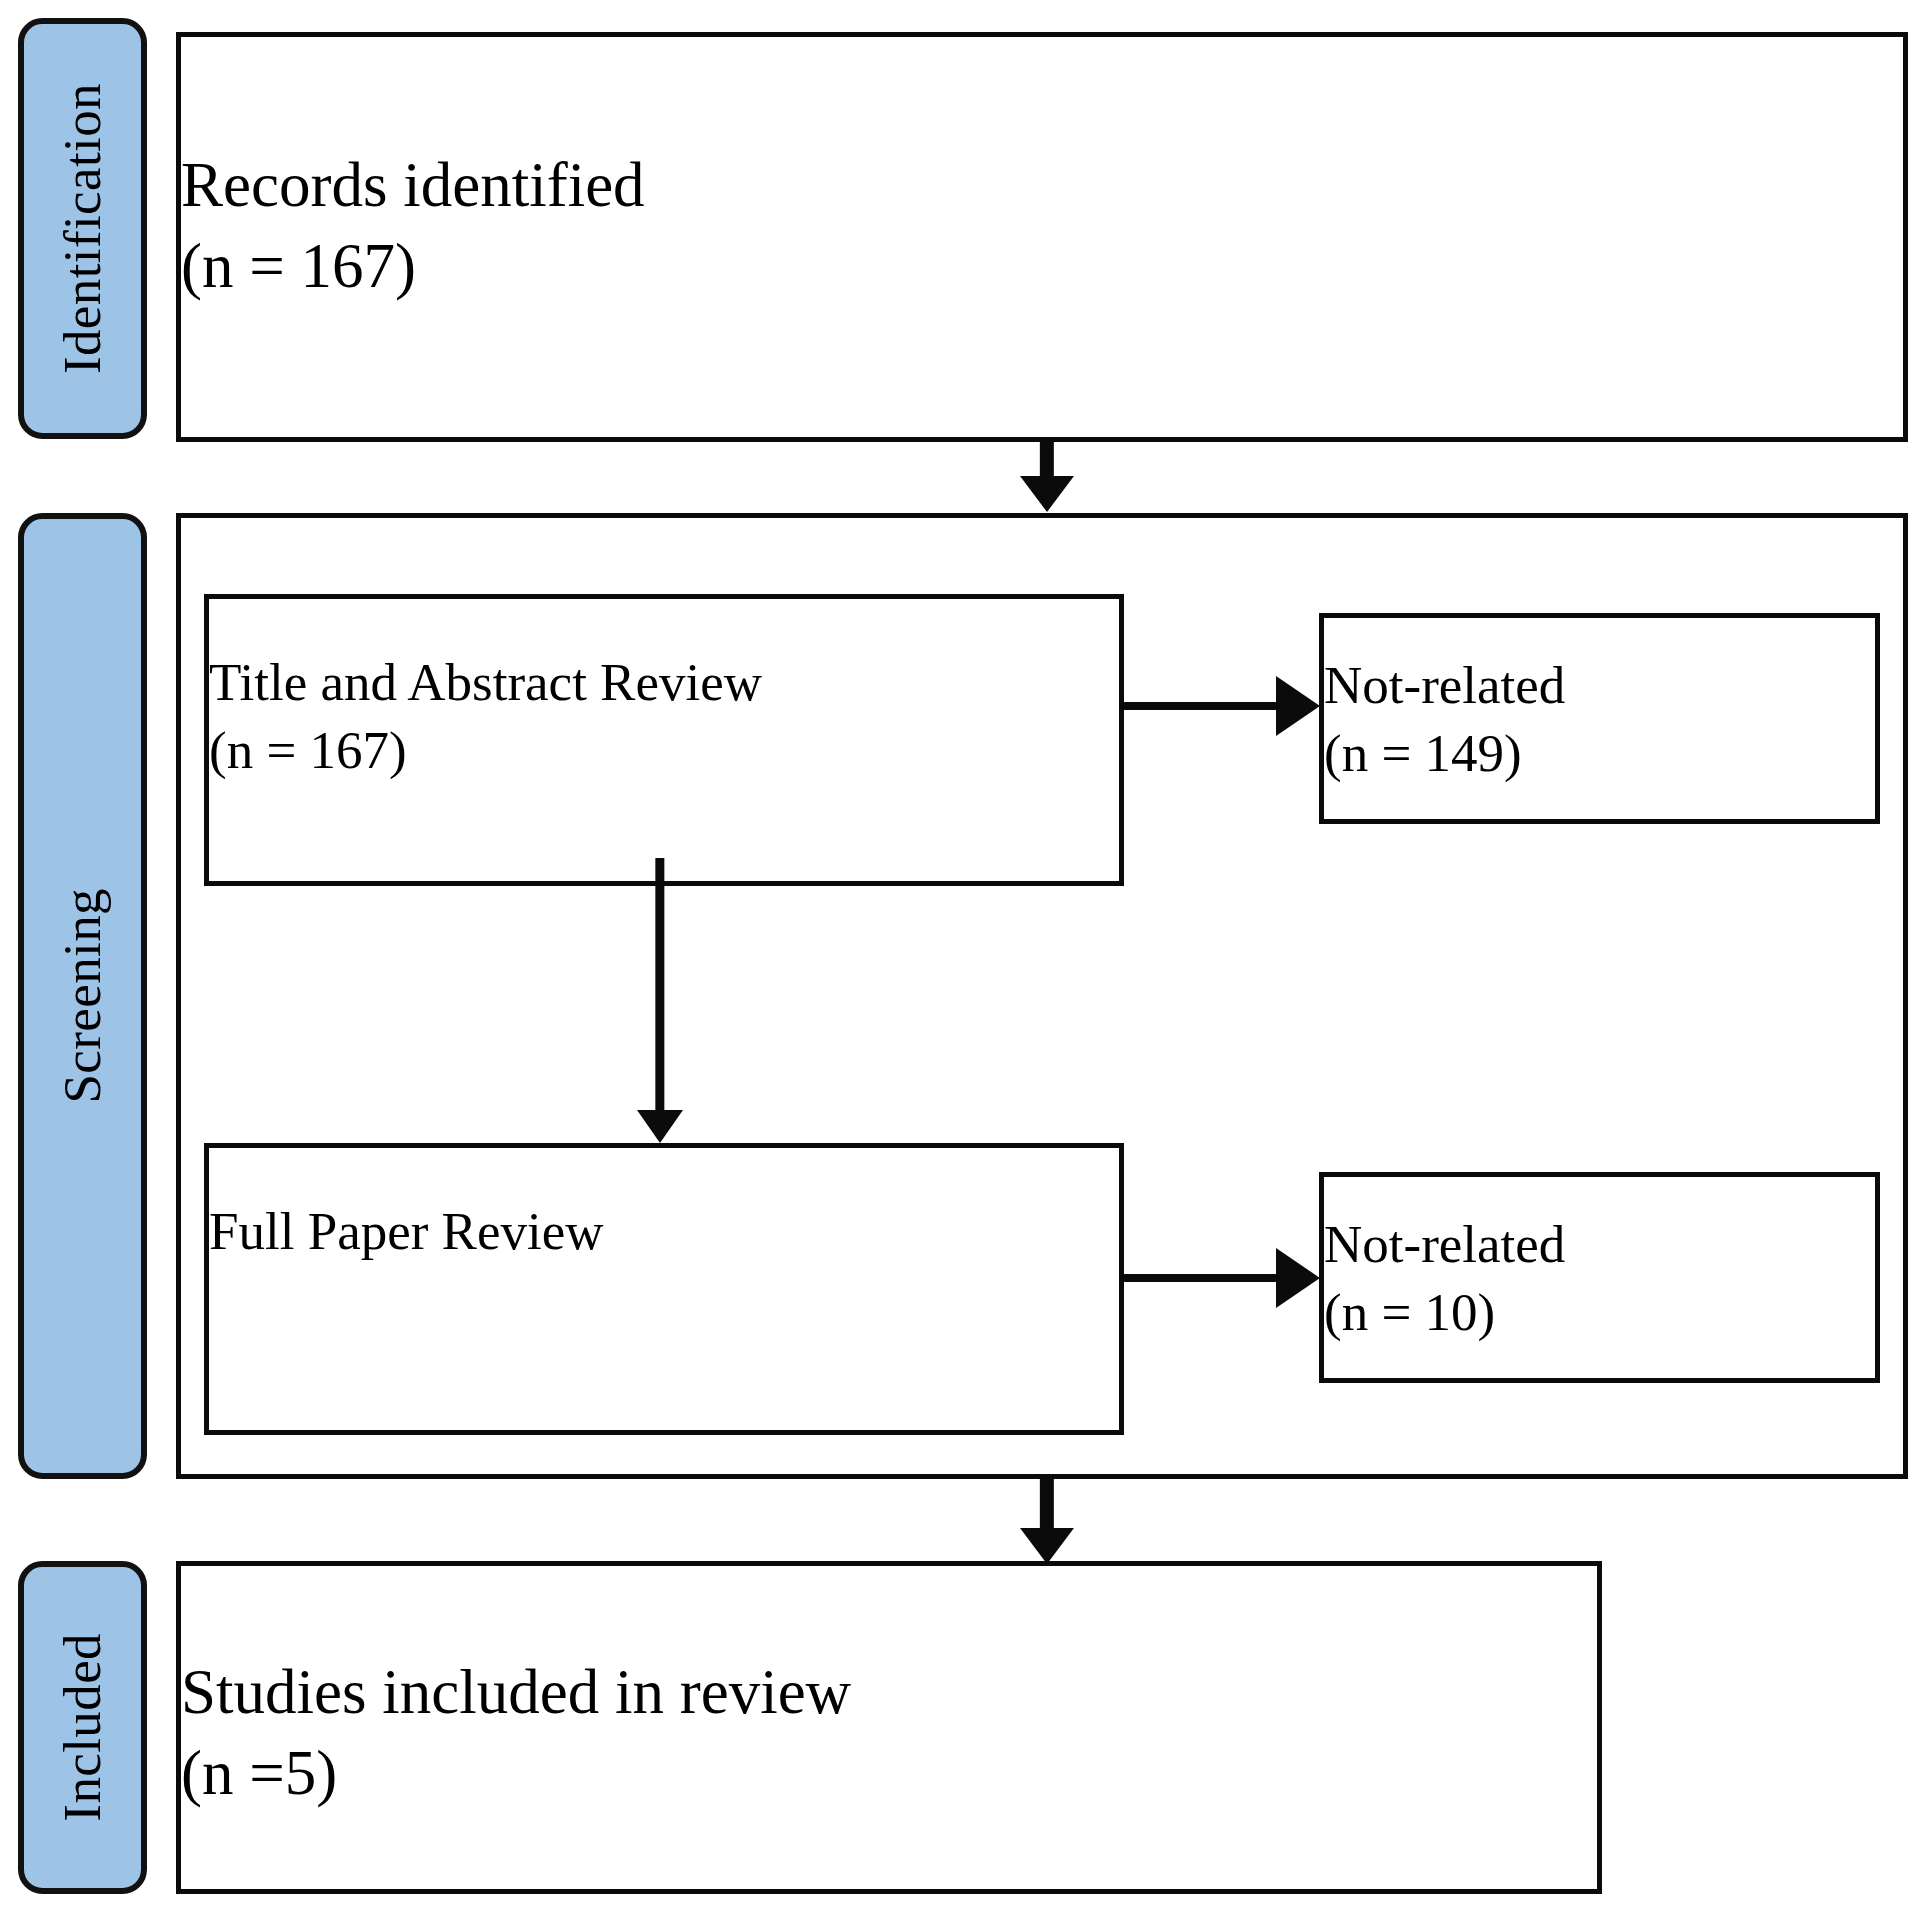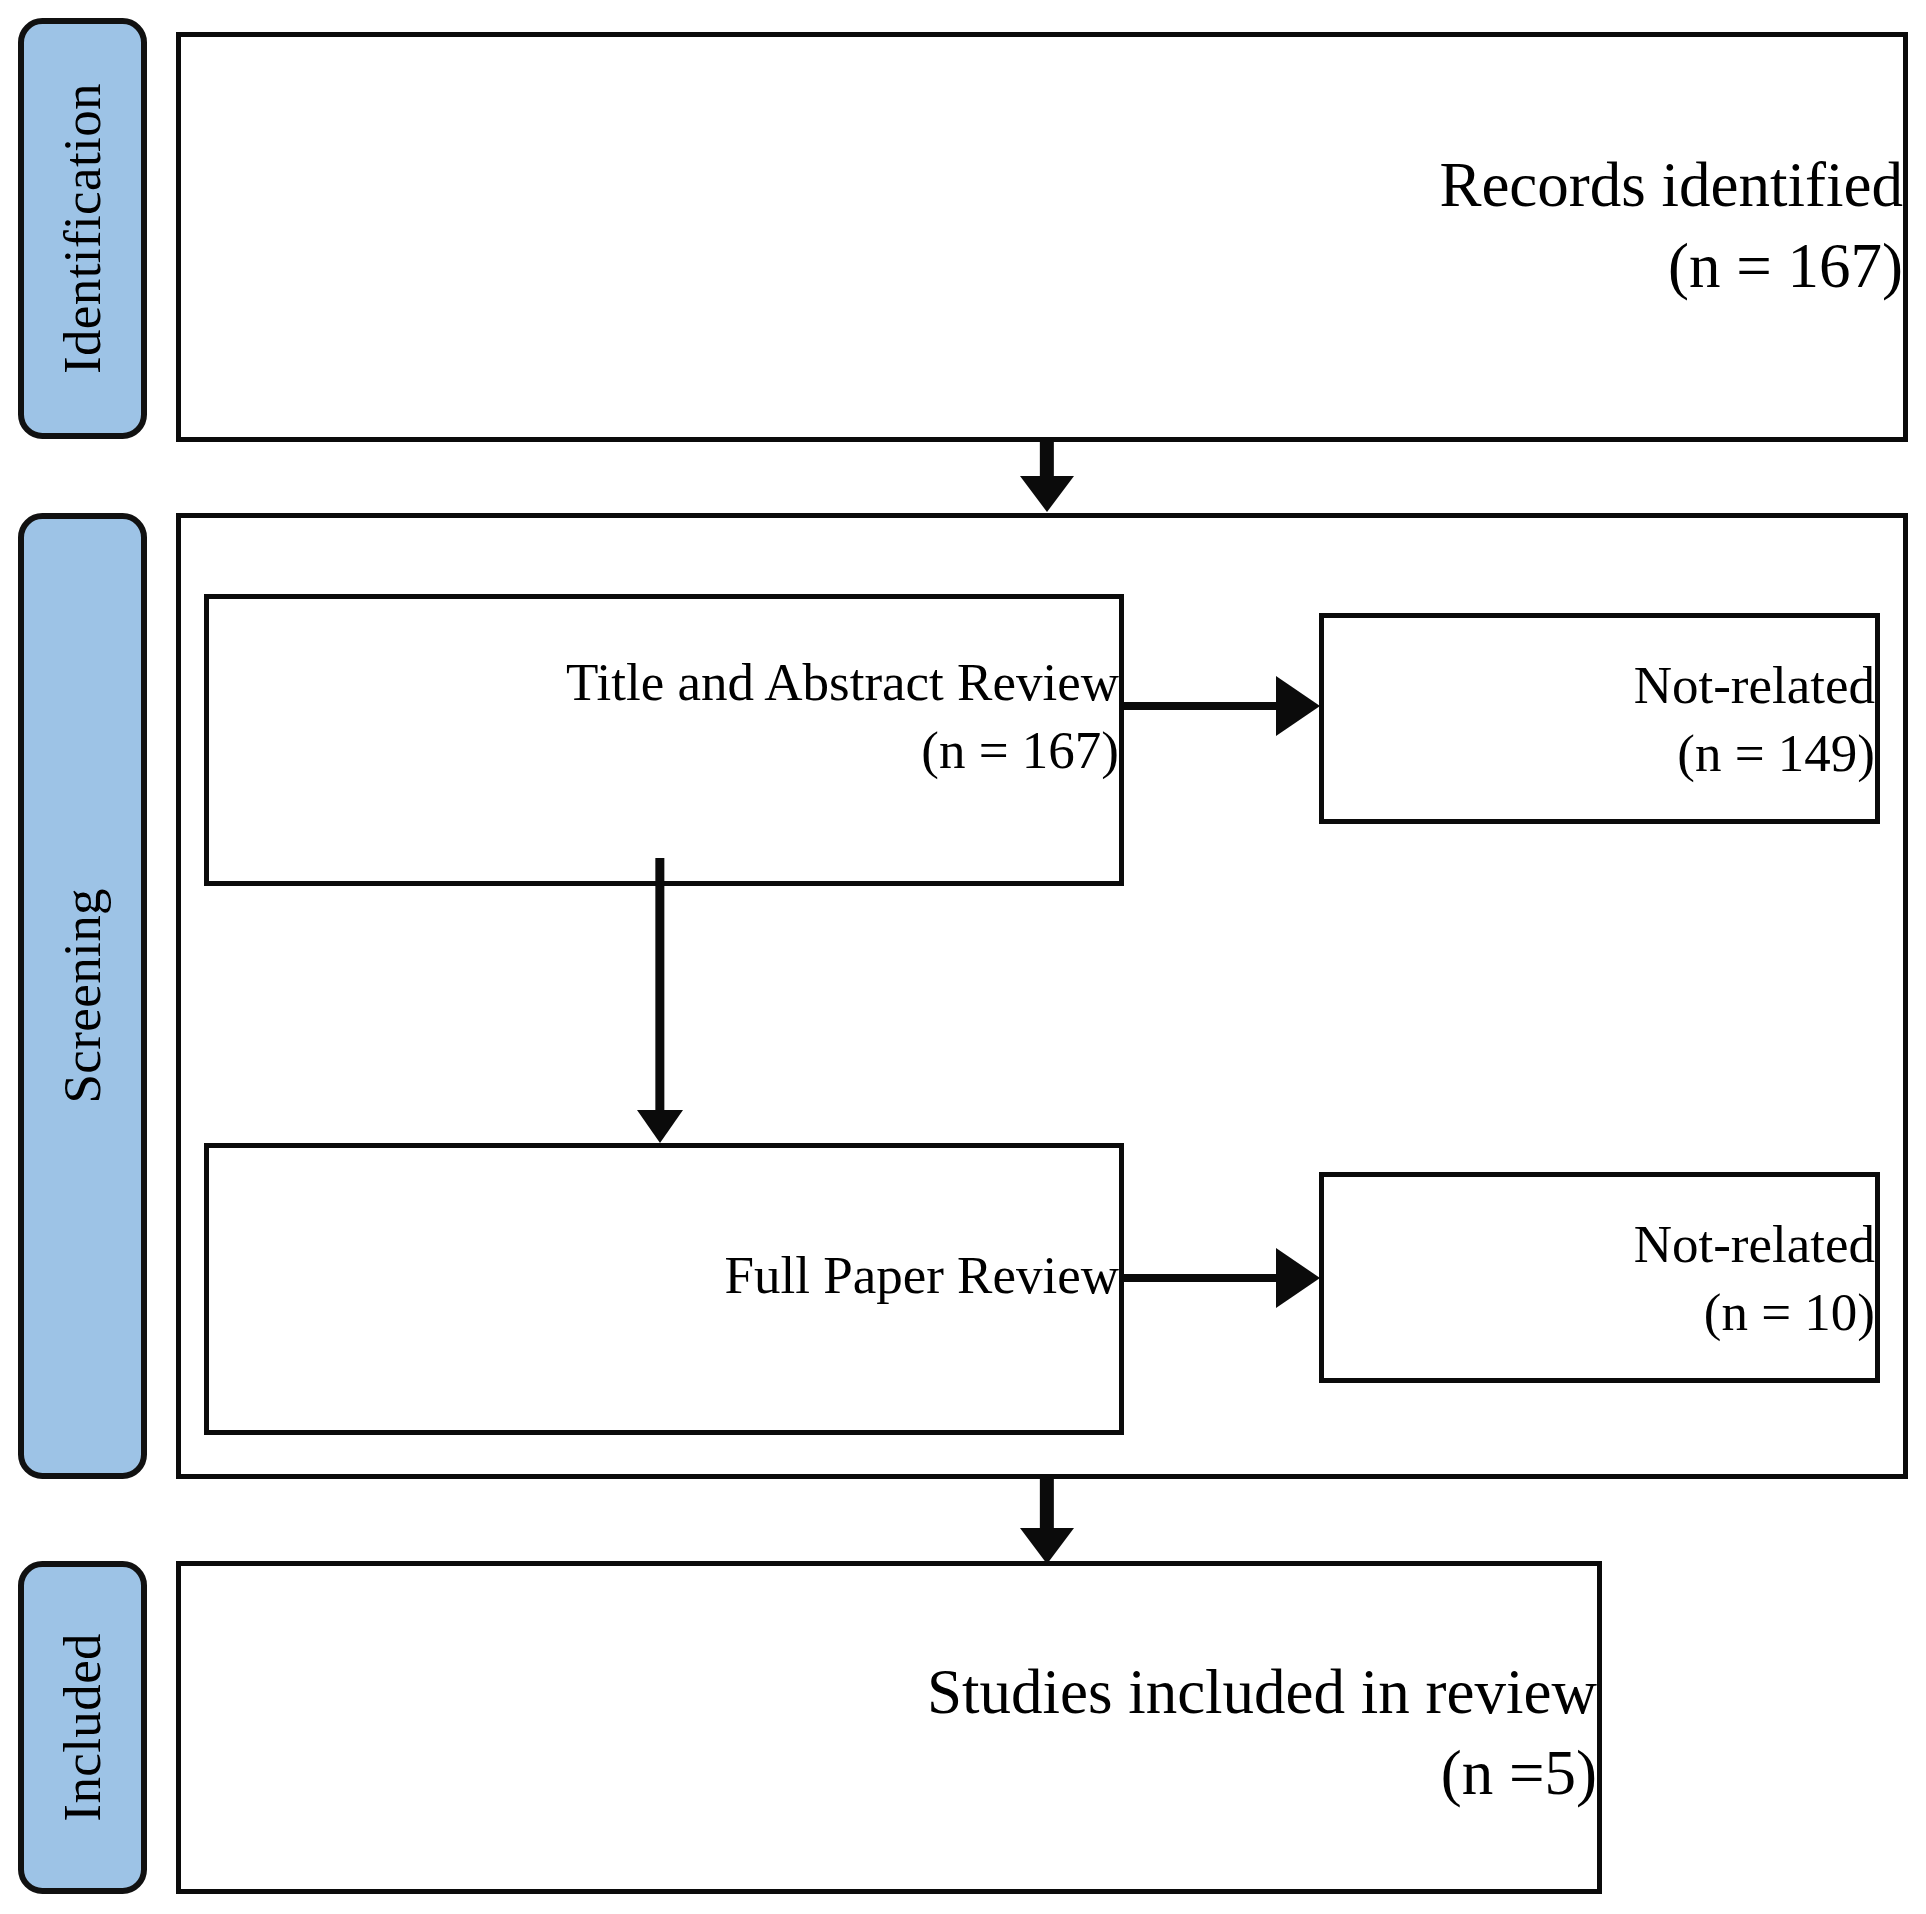--- a/index.html
+++ b/index.html
@@ -71,21 +71,21 @@
   #box-title-abstract { left: 204px;  top: 566px;  width: 920px; height: 292px; padding-top: 50px; margin-top: 28px; }
   #box-not-related-1  { left: 1319px; top: 613px;  width: 561px;  height: 211px; padding-top: 34px; }
   #box-full-paper     { left: 204px;  top: 1143px; width: 920px; height: 292px; padding-top: 50px; }
   #box-not-related-2  { left: 1319px; top: 1172px; width: 561px;  height: 211px; padding-top: 34px; }
 
   
   .box-text {
     position: absolute;
     left: 0;
     right: 0;
-    text-align: right;
+    text-align: left;
     line-height: 1.28;
   }
   .box-text .line {
     display: block;
     white-space: nowrap;
   }
 
   #text-records-identified { top: 108px; font-size: 63px; }
   #text-studies-included   { top: 86px; font-size: 63px; }
 
@@ -193,21 +193,21 @@
   </div>
 
   <div class="inner-box" id="box-not-related-1">
     <div class="box-text inner-text" style="top:34px;">
       <span class="line">Not-related</span>
       <span class="line">(n = 149)</span>
     </div>
   </div>
 
   <div class="inner-box" id="box-full-paper">
-    <div class="box-text inner-text" style="top:50px;margin-top:44px;">
+    <div class="box-text inner-text" style="top:50px;">
       <span class="line">Full Paper Review</span>
     </div>
   </div>
 
   <div class="inner-box" id="box-not-related-2">
     <div class="box-text inner-text" style="top:34px;">
       <span class="line">Not-related</span>
       <span class="line">(n = 10)</span>
     </div>
   </div>

